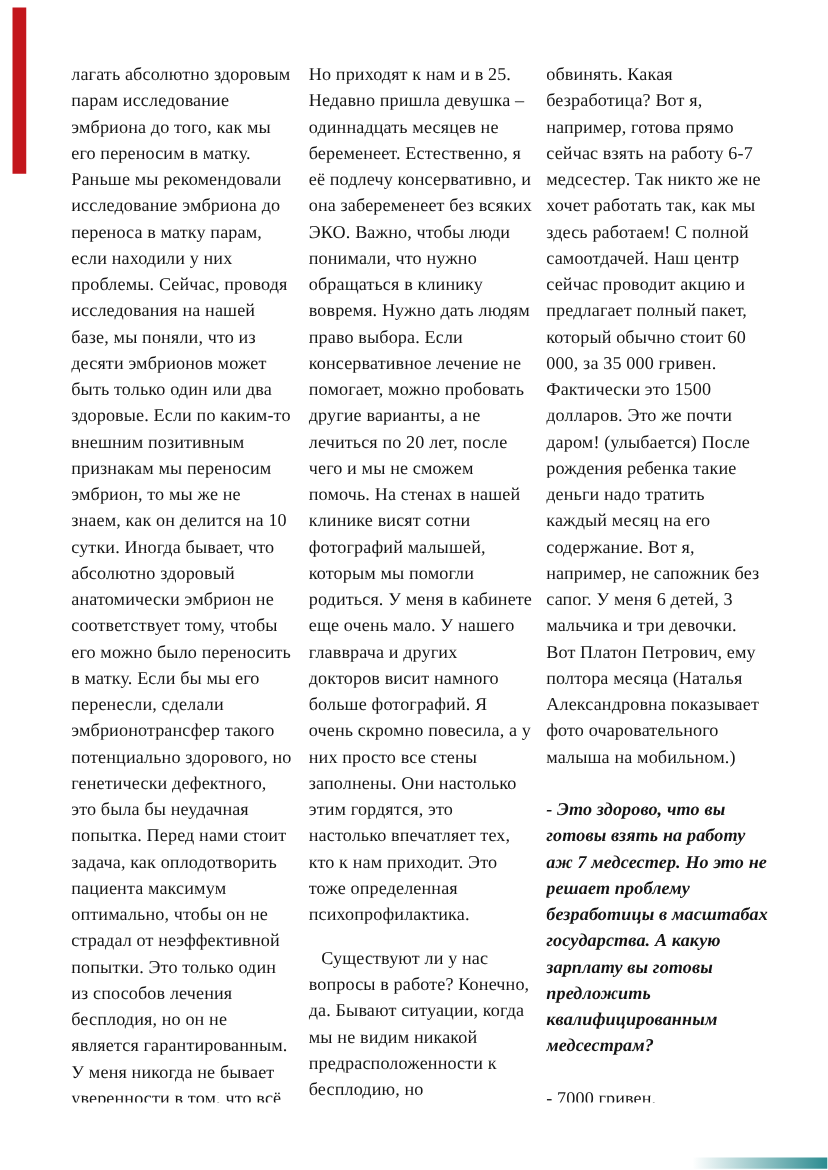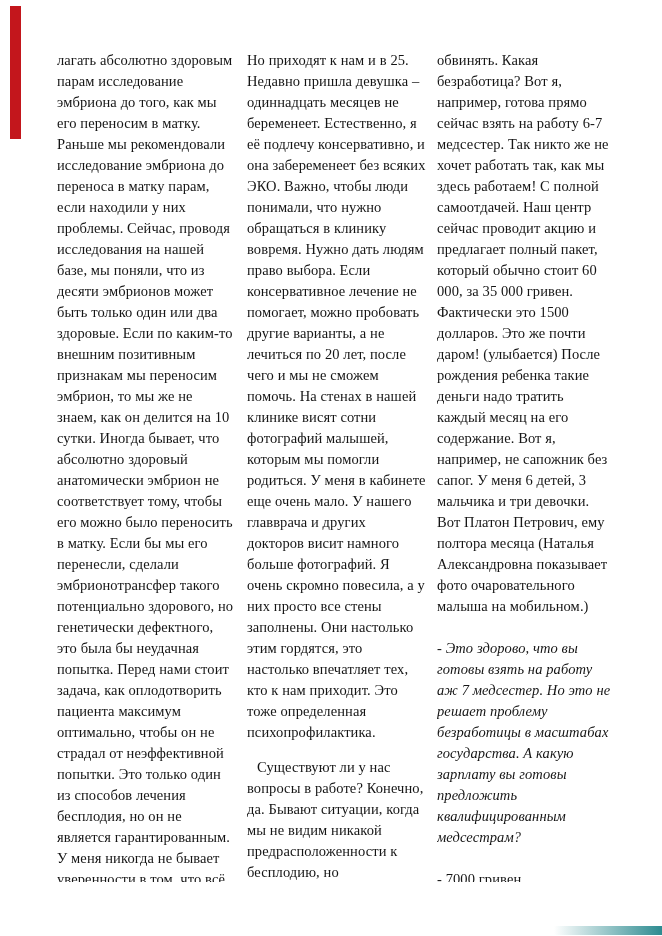--- a/index.html
+++ b/index.html
@@ -38,21 +38,21 @@
     font-size: 14.5px;
     line-height: 21px;
     text-align: left;
     letter-spacing: 0.1px;
   }
   .col p { margin: 0 0 21px 0; }
   .col p.flow { margin-bottom: 14px; }
   .col p.indent { text-indent: 10px; }
   .col p.quote {
     font-style: italic;
-    font-weight: normal;
+    font-weight: bold;
   }
   .footer {
     position: absolute;
     top: 870px;
     left: 0;
     width: 662px;
     height: 26px;
     font-family: "Liberation Sans", sans-serif;
   }
   .footer-health {

